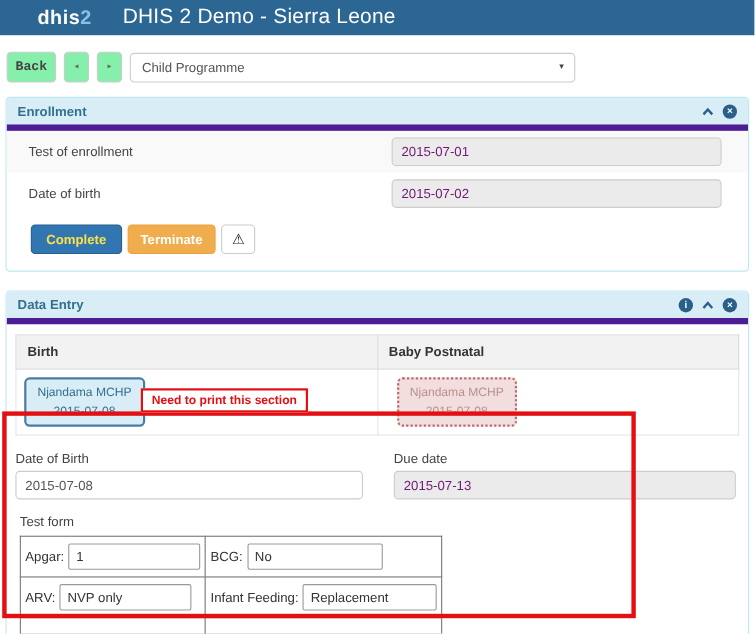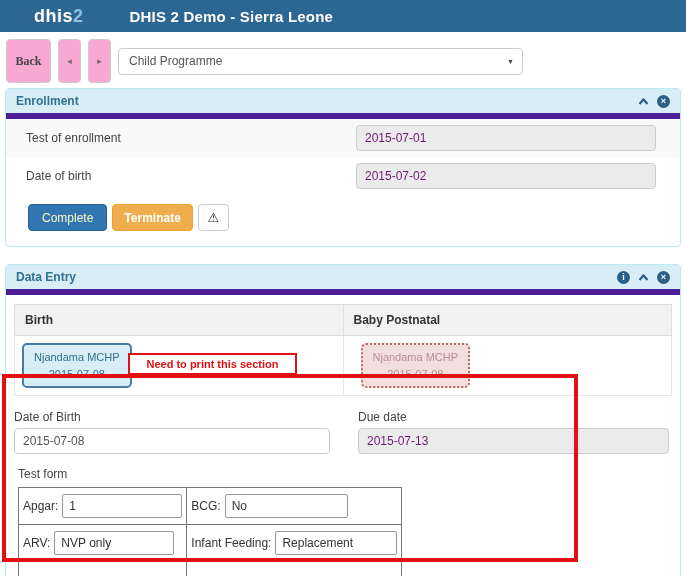--- a/index.html
+++ b/index.html
@@ -3,26 +3,26 @@
 <meta charset="utf-8">
 <style>
   *{box-sizing:border-box;margin:0;padding:0}
   html,body{width:686px;height:576px}
   body{position:relative;font-family:"Liberation Sans",sans-serif;background:#fff;overflow:hidden}
 
   
   .topbar{height:32px;background:#2c6693;display:flex;align-items:center;color:#fff}
   .brand{font-size:18px;font-weight:bold;margin-left:34px;letter-spacing:.5px}
   .brand .two{color:#8bc1e4}
-  .topbar-title{font-size:15px;font-weight:bold;margin-left:46px;letter-spacing:.2px}
+  .topbar-title{font-size:19px;font-weight:normal;margin-left:28px;letter-spacing:.2px}
 
   
   .toolbar{display:flex;align-items:center;gap:7px;margin:15px 6px 13px 6px;height:28px}
-  .btn{border:1px solid #ccc;background:#f9a8d4;border-radius:4px;font-size:12px;color:#333;height:44px;
-       display:inline-flex;align-items:center;justify-content:center;cursor:pointer;font-family:Liberation Serif, serif}
+  .btn{border:1px solid #ccc;background:#86efac;border-radius:4px;font-size:12px;color:#333;height:28px;
+       display:inline-flex;align-items:center;justify-content:center;cursor:pointer;font-family:Liberation Mono, monospace}
   .back-btn{width:45px;font-weight:bold;color:#444}
   .nav-btn{width:23px;color:#666;font-size:9px}
   .program-select{position:relative;width:405px;height:27px;border:1px solid #ccc;border-radius:4px;
        background:#fff;display:flex;align-items:center;padding:0 10px;font-size:12px;color:#555;cursor:pointer}
   .caret{position:absolute;right:8px;font-size:7px;color:#444}
 
   
   .panel{margin:0 5px;border:1px solid #bce8f1;border-radius:4px;background:#fff}
   .panel-heading{background:#d9edf7;color:#31708f;font-weight:bold;font-size:12px;padding:5px 10px;
        display:flex;align-items:center;border-bottom:6px solid #4c1d95;border-radius:3px 3px 0 0}
@@ -32,21 +32,21 @@
   .chev{display:inline-flex;cursor:pointer}
 
   
   .form-row{display:flex;align-items:center;padding:6px 0 6px 20px;min-height:37px}
   .form-row.striped{background:#f9f9f9}
   .form-row label{font-size:12px;color:#444;flex:1}
   .input{height:26px;border:1px solid #ccc;border-radius:4px;font-size:12px;color:#555;padding:0 8px;font-family:inherit;background:#fff}
   .input:disabled{background:#ebebeb;color:#701a75}
   .enroll-input{width:300px;margin-right:24px}
   .btn-row{display:flex;gap:5px;padding:9px 0 15px 22px}
-  .btn-primary{background:#3276b1;border:1px solid #285e8e;color:#fef9c3;font-weight:normal;font-size:12px;border-radius:4px;padding:0 13px;height:27px;cursor:pointer;font-family:inherit}
+  .btn-primary{background:#3276b1;border:1px solid #285e8e;color:#fde047;font-weight:bold;font-size:12px;border-radius:4px;padding:0 13px;height:27px;cursor:pointer;font-family:inherit}
   .btn-warning-c{background:#f0ad4e;border:1px solid #eea236;color:#fff;font-weight:bold;font-size:12px;border-radius:4px;padding:0 11px;height:27px;cursor:pointer;font-family:inherit}
   .btn-alert{background:#fff;border:1px solid #ccc;border-radius:4px;width:31px;height:27px;font-size:13px;color:#222;cursor:pointer;display:inline-flex;align-items:center;justify-content:center}
 
   .data-entry{margin-top:17px}
 
   
   .stage-table{width:658px;margin:9px auto 0 auto;border-collapse:collapse}
   .stage-table th{width:50%;background:#f2f2f2;border:1px solid #ddd;text-align:left;font-size:12px;color:#333;padding:8px 10px;font-weight:bold}
   .stage-table td{border:1px solid #e6e6e6;height:54px;vertical-align:top;padding:7px}
   .event-card{display:inline-block;border-radius:5px;padding:4px 10px;text-align:center;font-size:11px;font-weight:normal;line-height:1.5;cursor:pointer}
@@ -67,21 +67,21 @@
   .custom-table td{border:1px solid #777;font-size:12px;color:#333;padding:6px 4px;vertical-align:middle}
   .custom-table .c1{width:162px}
   .custom-table .c2{width:210px}
   .cell-inline{display:flex;align-items:center;gap:4px;white-space:nowrap}
   .mini-input{height:24px;border:1px solid #999;border-radius:2px;font-size:12px;color:#333;padding:0 6px;font-family:inherit;background:#fff}
   .w120{width:120px}.w123{width:123px}.w122{width:122px}
   .empty-row td{height:15px;padding:0}
 
   
   .red-rect{position:absolute;left:2px;top:374px;width:576px;height:188px;border:4px solid #e30f13;pointer-events:none;z-index:5}
-  .red-label{position:absolute;left:128px;top:353px;width:169px;height:22px;background:#fff;border:2px solid #e30f13;
+  .red-label{position:absolute;left:128px;top:353px;width:152px;height:22px;background:#fff;border:2px solid #e30f13;
       color:#e30f13;font-size:11px;font-weight:bold;display:flex;align-items:center;justify-content:center;z-index:6;pointer-events:none}
 </style>
 </head>
 <body>
 
 <div class="topbar">
   <div class="brand"><span>dhis</span><span class="two">2</span></div>
   <div class="topbar-title">DHIS 2 Demo - Sierra Leone</div>
 </div>
 

